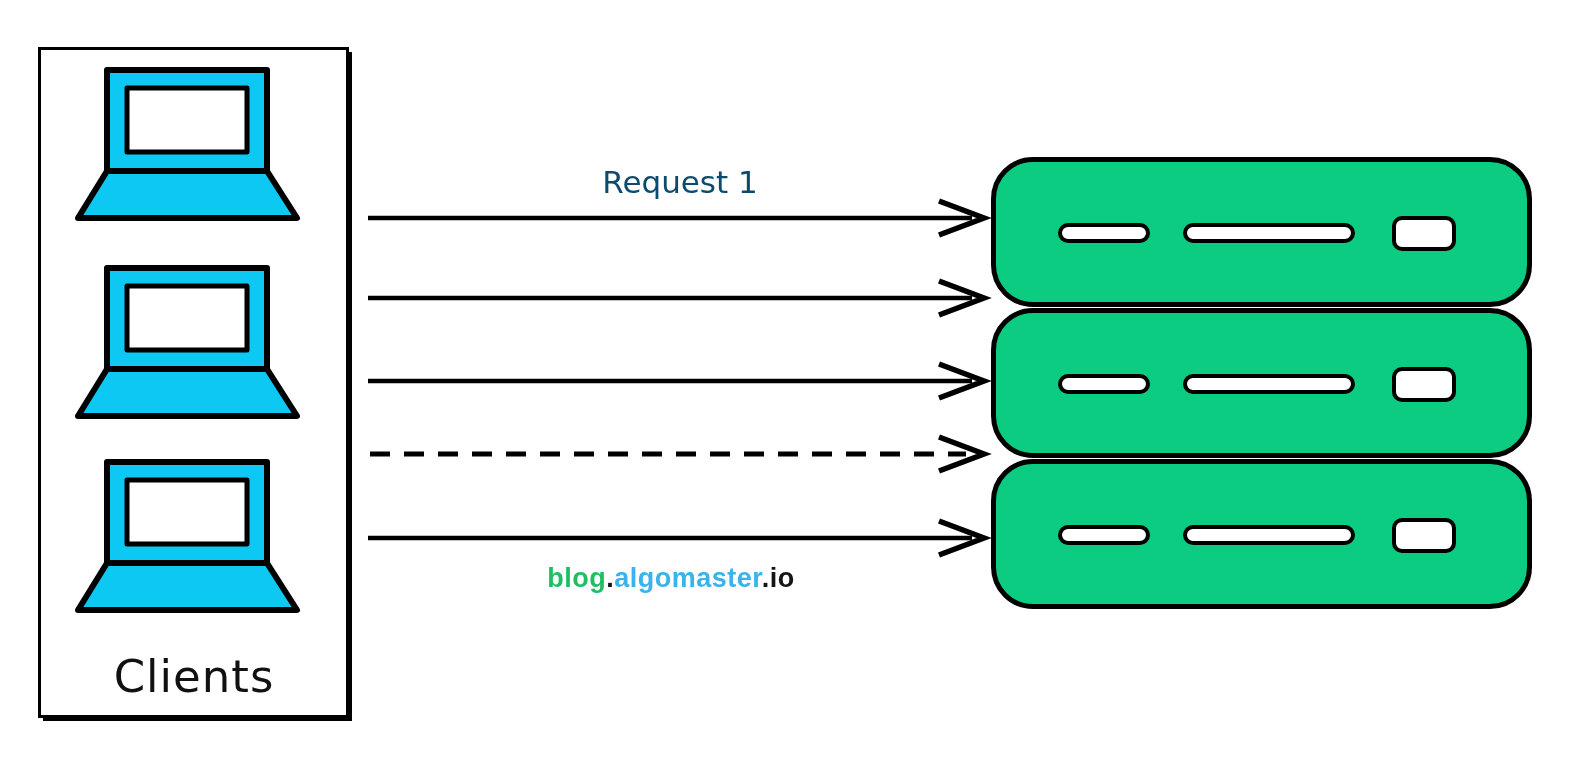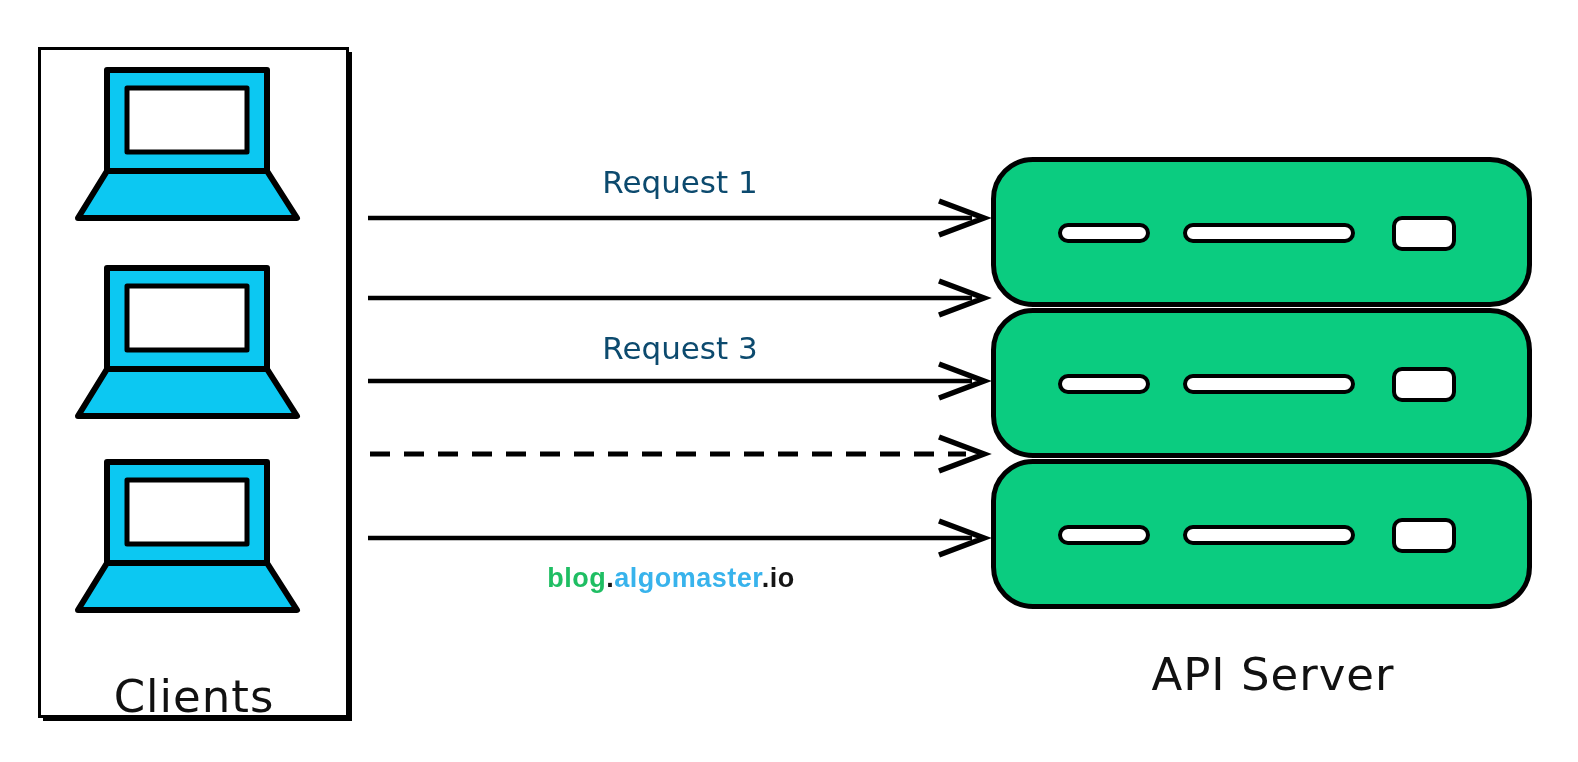--- a/index.html
+++ b/index.html
@@ -23,21 +23,21 @@
     background: #fff;
   }
   .group-label {
     font-size: 45px;
     font-weight: 500;
     text-align: center;
     letter-spacing: 1px;
     color: #111;
     white-space: nowrap;
   }
-  .clients-label { left: 40px; top: 650px; width: 308px; margin-top: 20px; }
+  .clients-label { left: 40px; top: 650px; width: 308px; }
   .server-label  { left: 1073px; top: 648px; width: 400px; }
 
   
   .laptop { left: 70px; width: 235px; height: 158px; }
   .lt-body { fill: var(--client_fill, #0cc8f2); stroke: var(--stroke, #000); stroke-width: 6; stroke-linejoin: round; }
   .lt-display { fill: #ffffff; stroke: var(--stroke, #000); stroke-width: 5; stroke-linejoin: round; }
 
   
   .arrow { left: 366px; width: 630px; height: 44px; }
   .arrow-line { stroke: var(--stroke, #000); stroke-width: 4.5; fill: none; }
@@ -105,21 +105,20 @@
 
   <svg class="abs laptop" style="top:458px" viewBox="0 0 235 158">
     <polygon class="lt-body" points="37,105 197,105 227,152 8,152"></polygon>
     <rect class="lt-body" x="37" y="4" width="160" height="101"></rect>
     <rect class="lt-display" x="57" y="22" width="120" height="64"></rect>
   </svg>
 
   <div class="abs group-label clients-label">Clients</div>
 
   <div class="abs request-label" style="left:480px; top:163px">Request 1</div>
-  <div class="abs request-label" style="left:480px; top:329px">Request 3</div>
 
   <svg class="abs arrow" style="top:196px" viewBox="0 0 630 44">
     <line class="arrow-line" x1="2" y1="22" x2="606" y2="22"></line>
     <polyline class="arrow-head" points="573,5 618,22 573,39"></polyline>
   </svg>
 
   <svg class="abs arrow" style="top:276px" viewBox="0 0 630 44">
     <line class="arrow-line" x1="2" y1="22" x2="606" y2="22"></line>
     <polyline class="arrow-head" points="573,5 618,22 573,39"></polyline>
   </svg>
@@ -154,15 +153,14 @@
     <div class="slot slot-long"></div>
     <div class="slot slot-port"></div>
   </div>
 
   <div class="abs server" style="top:459px">
     <div class="slot slot-short"></div>
     <div class="slot slot-long"></div>
     <div class="slot slot-port"></div>
   </div>
 
-  <div class="abs group-label server-label">API Server</div>
 
 </div>
 
 </body></html>

